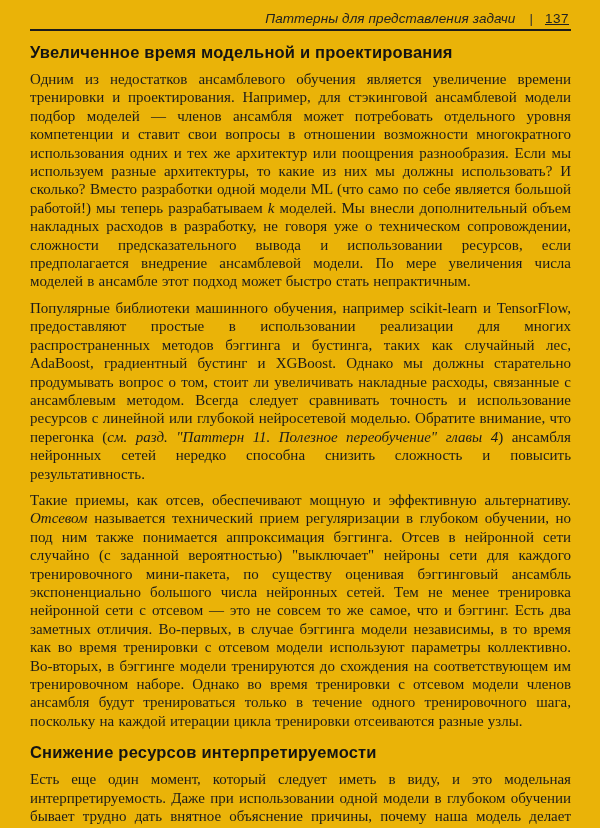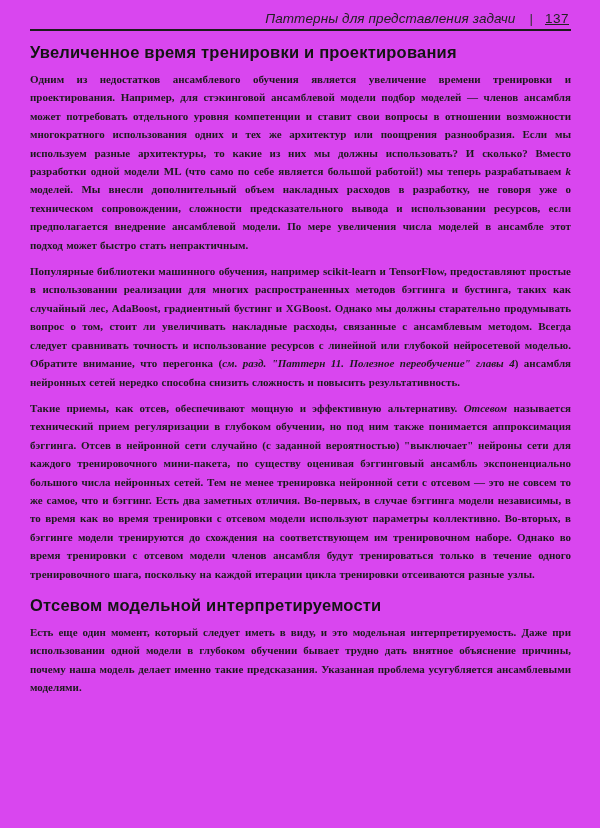--- a/index.html
+++ b/index.html
@@ -6,21 +6,21 @@
     margin: 0;
     padding: 0;
     background: #fbfbf9;
   }
   .page {
     position: relative;
     box-sizing: border-box;
     width: 600px;
     height: 828px;
     padding: 11px 29px 0 30px;
-    background: #d946ef;
+    background: #eab308;
     color: #1d1d1d;
     overflow: hidden;
   }
   .running-header {
     display: flex;
     justify-content: flex-end;
     align-items: baseline;
     font-family: "Liberation Sans", sans-serif;
     font-size: 13.5px;
     color: #222;
@@ -52,43 +52,42 @@
     line-height: 20px;
     letter-spacing: 0.2px;
     color: #141414;
     margin: 12px 0 7px 0;
   }
   #content .section-heading:first-child {
     margin-top: 11px;
   }
   .body-paragraph {
     font-family: "Liberation Serif", serif;
-    font-size: 11px;
+    font-size: 15px;
     line-height: 18.4px;
     text-align: justify;
     margin: 8px 0 6px 0;
     color: #1b1b1b;
     word-spacing: 0.5px;
-    font-weight: bold;
   }
   .body-paragraph em {
     font-style: italic;
   }
 </style>
 </head>
 <body>
 
 <div class="page">
   <div class="running-header">
     <span class="rh-title">Паттерны для представления задачи</span>
     <span class="rh-sep">|</span>
     <span class="rh-page">137</span>
   </div>
   <div class="rule"></div>
   <main id="content">
-      <h2 class="section-heading">Увеличенное время тренировки и проектирования</h2>
+      <h2 class="section-heading">Увеличенное время модельной и проектирования</h2>
       <p class="body-paragraph"><span>Одним из недостатков ансамблевого обучения является увеличение времени тренировки и проектирования. Например, для стэкинговой ансамблевой модели подбор моделей — членов ансамбля может потребовать отдельного уровня компетенции и ставит свои вопросы в отношении возможности многократного использования одних и тех же архитектур или поощрения разнообразия. Если мы используем разные архитектуры, то какие из них мы должны использовать? И сколько? Вместо разработки одной модели ML (что само по себе является большой работой!) мы теперь разрабатываем </span><em>k</em><span> моделей. Мы внесли дополнительный объем накладных расходов в разработку, не говоря уже о техническом сопровождении, сложности предсказательного вывода и использовании ресурсов, если предполагается внедрение ансамблевой модели. По мере увеличения числа моделей в ансамбле этот подход может быстро стать непрактичным.</span></p>
       <p class="body-paragraph"><span>Популярные библиотеки машинного обучения, например scikit-learn и TensorFlow, предоставляют простые в использовании реализации для многих распространенных методов бэггинга и бустинга, таких как случайный лес, AdaBoost, градиентный бустинг и XGBoost. Однако мы должны старательно продумывать вопрос о том, стоит ли увеличивать накладные расходы, связанные с ансамблевым методом. Всегда следует сравнивать точность и использование ресурсов с линейной или глубокой нейросетевой моделью. Обратите внимание, что перегонка (</span><em>см. разд. "Паттерн 11. Полезное переобучение" главы 4</em><span>) ансамбля нейронных сетей нередко способна снизить сложность и повысить результативность.</span></p>
       <p class="body-paragraph"><span>Такие приемы, как отсев, обеспечивают мощную и эффективную альтернативу. </span><em>Отсевом</em><span> называется технический прием регуляризации в глубоком обучении, но под ним также понимается аппроксимация бэггинга. Отсев в нейронной сети случайно (с заданной вероятностью) "выключает" нейроны сети для каждого тренировочного мини-пакета, по существу оценивая бэггинговый ансамбль экспоненциально большого числа нейронных сетей. Тем не менее тренировка нейронной сети с отсевом — это не совсем то же самое, что и бэггинг. Есть два заметных отличия. Во-первых, в случае бэггинга модели независимы, в то время как во время тренировки с отсевом модели используют параметры коллективно. Во-вторых, в бэггинге модели тренируются до схождения на соответствующем им тренировочном наборе. Однако во время тренировки с отсевом модели членов ансамбля будут тренироваться только в течение одного тренировочного шага, поскольку на каждой итерации цикла тренировки отсеиваются разные узлы.</span></p>
-      <h2 class="section-heading">Отсевом модельной интерпретируемости</h2>
+      <h2 class="section-heading">Снижение ресурсов интерпретируемости</h2>
       <p class="body-paragraph"><span>Есть еще один момент, который следует иметь в виду, и это модельная интерпретируемость. Даже при использовании одной модели в глубоком обучении бывает трудно дать внятное объяснение причины, почему наша модель делает именно такие предсказания. Указанная проблема усугубляется ансамблевыми моделями.</span></p>
     </main>
 </div>
 
 </body></html>

